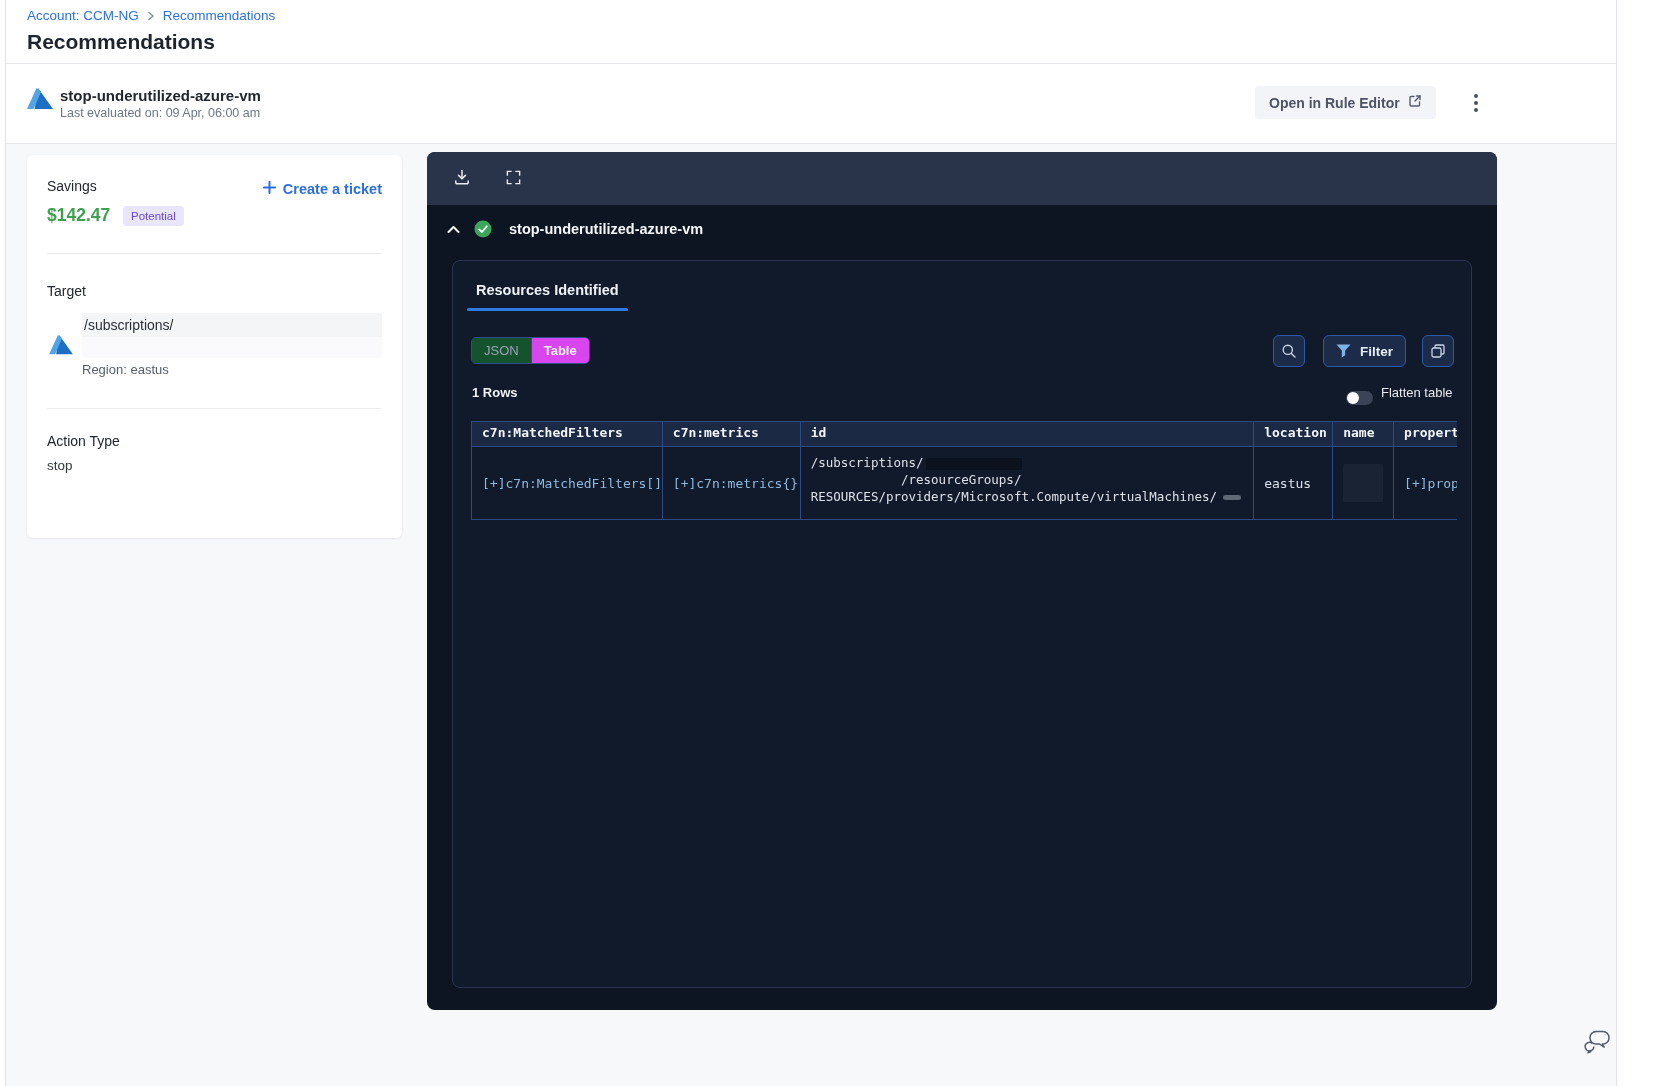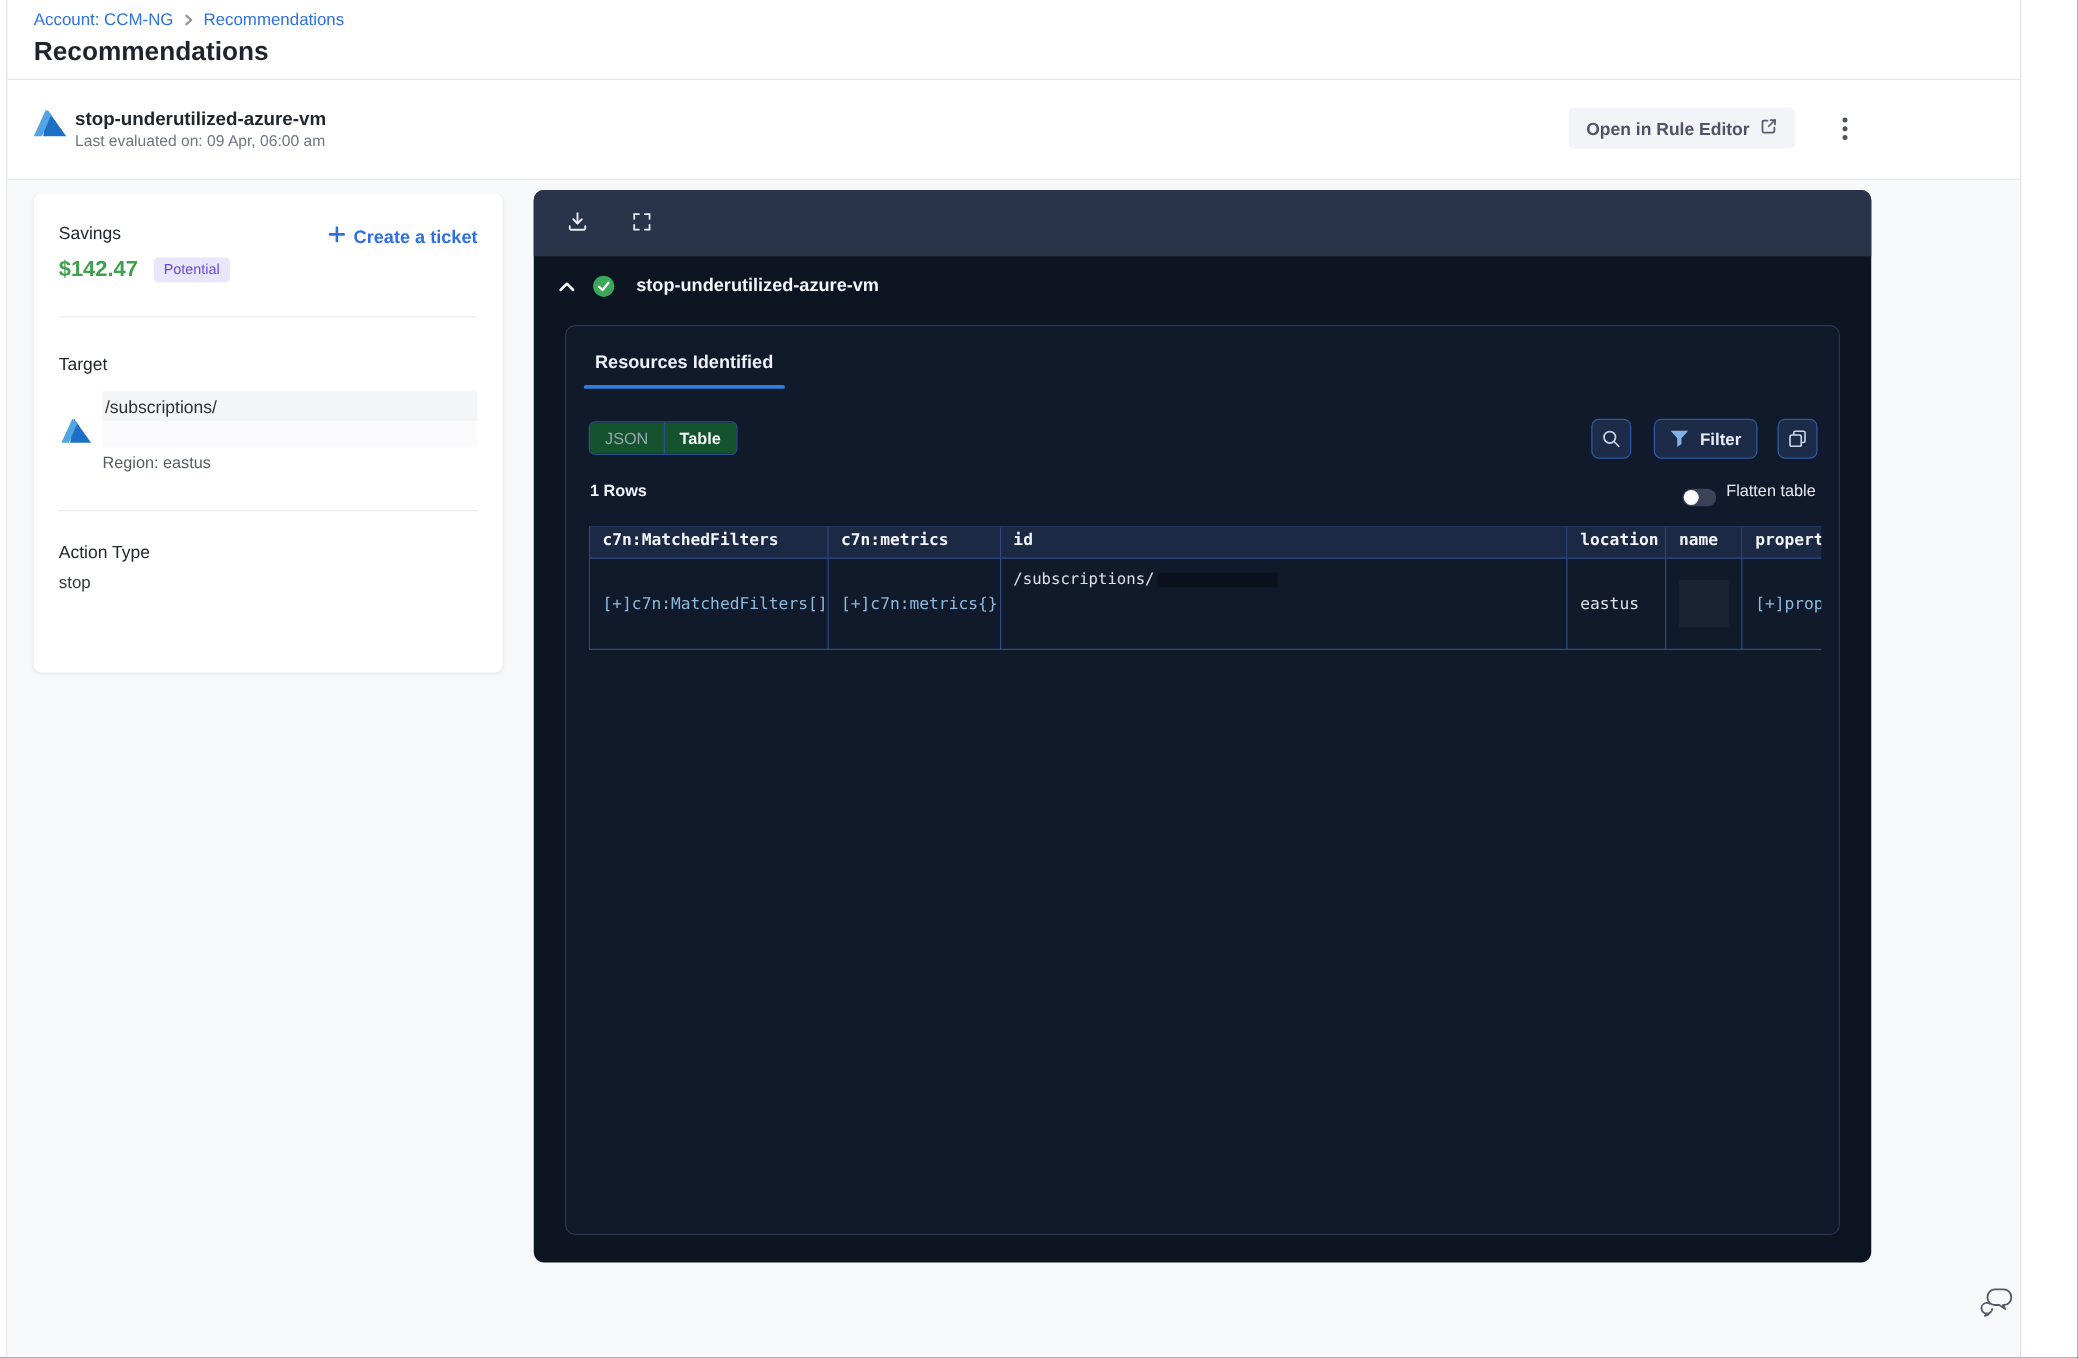--- a/index.html
+++ b/index.html
@@ -49,21 +49,21 @@
   .icon-btn-plain { background:none; border:none; cursor:pointer; display:flex; align-items:center; }
   .viewer-rule-row { position:absolute; left:20px; top:68px; display:flex; align-items:center; gap:14px; }
   .viewer-rule-name { font-size:14.5px; font-weight:700; color:#f4f6f9; margin-left:3px; }
 
   .inner-card { position:absolute; left:25px; top:108px; width:1020px; height:728px; background:#101a2b; border:1px solid #2b3550; border-radius:8px; }
   .ri-tab { position:absolute; left:23px; top:21px; font-size:14.5px; font-weight:700; color:#eef1f6; cursor:pointer; }
   .ri-underline { position:absolute; left:14px; top:47px; width:161px; height:3px; background:#2e7ce2; border-radius:2px; }
 
   .seg { position:absolute; left:18px; top:76px; display:inline-flex; border:1px solid #2d4f8e; border-radius:5px; overflow:hidden; height:27px; }
   .seg-json { padding:0 12px; font-size:13px; color:#9aa4b6; background:#14532d; display:flex; align-items:center; cursor:pointer; border-right:1px solid #2d4f8e; }
-  .seg-table { padding:0 12px; font-size:13px; font-weight:700; color:#f2f4f7; background:#14532d; display:flex; align-items:center; cursor:pointer; }
+  .seg-table { padding:0 12px; font-size:13px; font-weight:700; color:#f2f4f7; background:#d946ef; display:flex; align-items:center; cursor:pointer; }
 
   .tool-btn { position:absolute; top:74px; height:32px; background:#1c2b48; border:1px solid #2e59a8; border-radius:6px; display:flex; align-items:center; justify-content:center; cursor:pointer; }
   .tool-search { left:820px; width:32px; }
   .tool-filter { left:870px; width:83px; gap:9px; }
   .tool-filter span { font-size:13.5px; font-weight:700; color:#e8edf4; }
   .tool-copy { left:969px; width:32px; }
 
   .rows-label { position:absolute; left:19px; top:124px; font-size:13px; font-weight:700; color:#f0f3f7;text-align:right; }
   .flatten-toggle { position:absolute; left:893px; top:130px; width:27px; height:14px; border-radius:8px; background:#3a4357; cursor:pointer; }
   .flatten-knob { position:absolute; left:1px; top:1px; width:12px; height:12px; border-radius:50%; background:#ffffff; }
@@ -246,20 +246,22 @@
             <div class="th c3">id</div>
             <div class="th c4">location</div>
             <div class="th c5">name</div>
             <div class="th c6">properties</div>
           </div>
           <div class="tr">
             <div class="td c1">[+]c7n:MatchedFilters[]</div>
             <div class="td c2">[+]c7n:metrics{}</div>
             <div class="td c3 td-id">
               <div><span>/subscriptions/</span><span class="redact-dark"></span></div>
+              <div>            /resourceGroups/</div>
+              <div><span>RESOURCES/providers/Microsoft.Compute/virtualMachines/</span><span class="redact-dash"></span></div>
             </div>
             <div class="td c4 td-loc">eastus</div>
             <div class="td c5">
                 <div class="redact-name"></div>
               </div>
             <div class="td c6">[+]properties{}</div>
           </div>
         </div>
       </div>
     </div>

